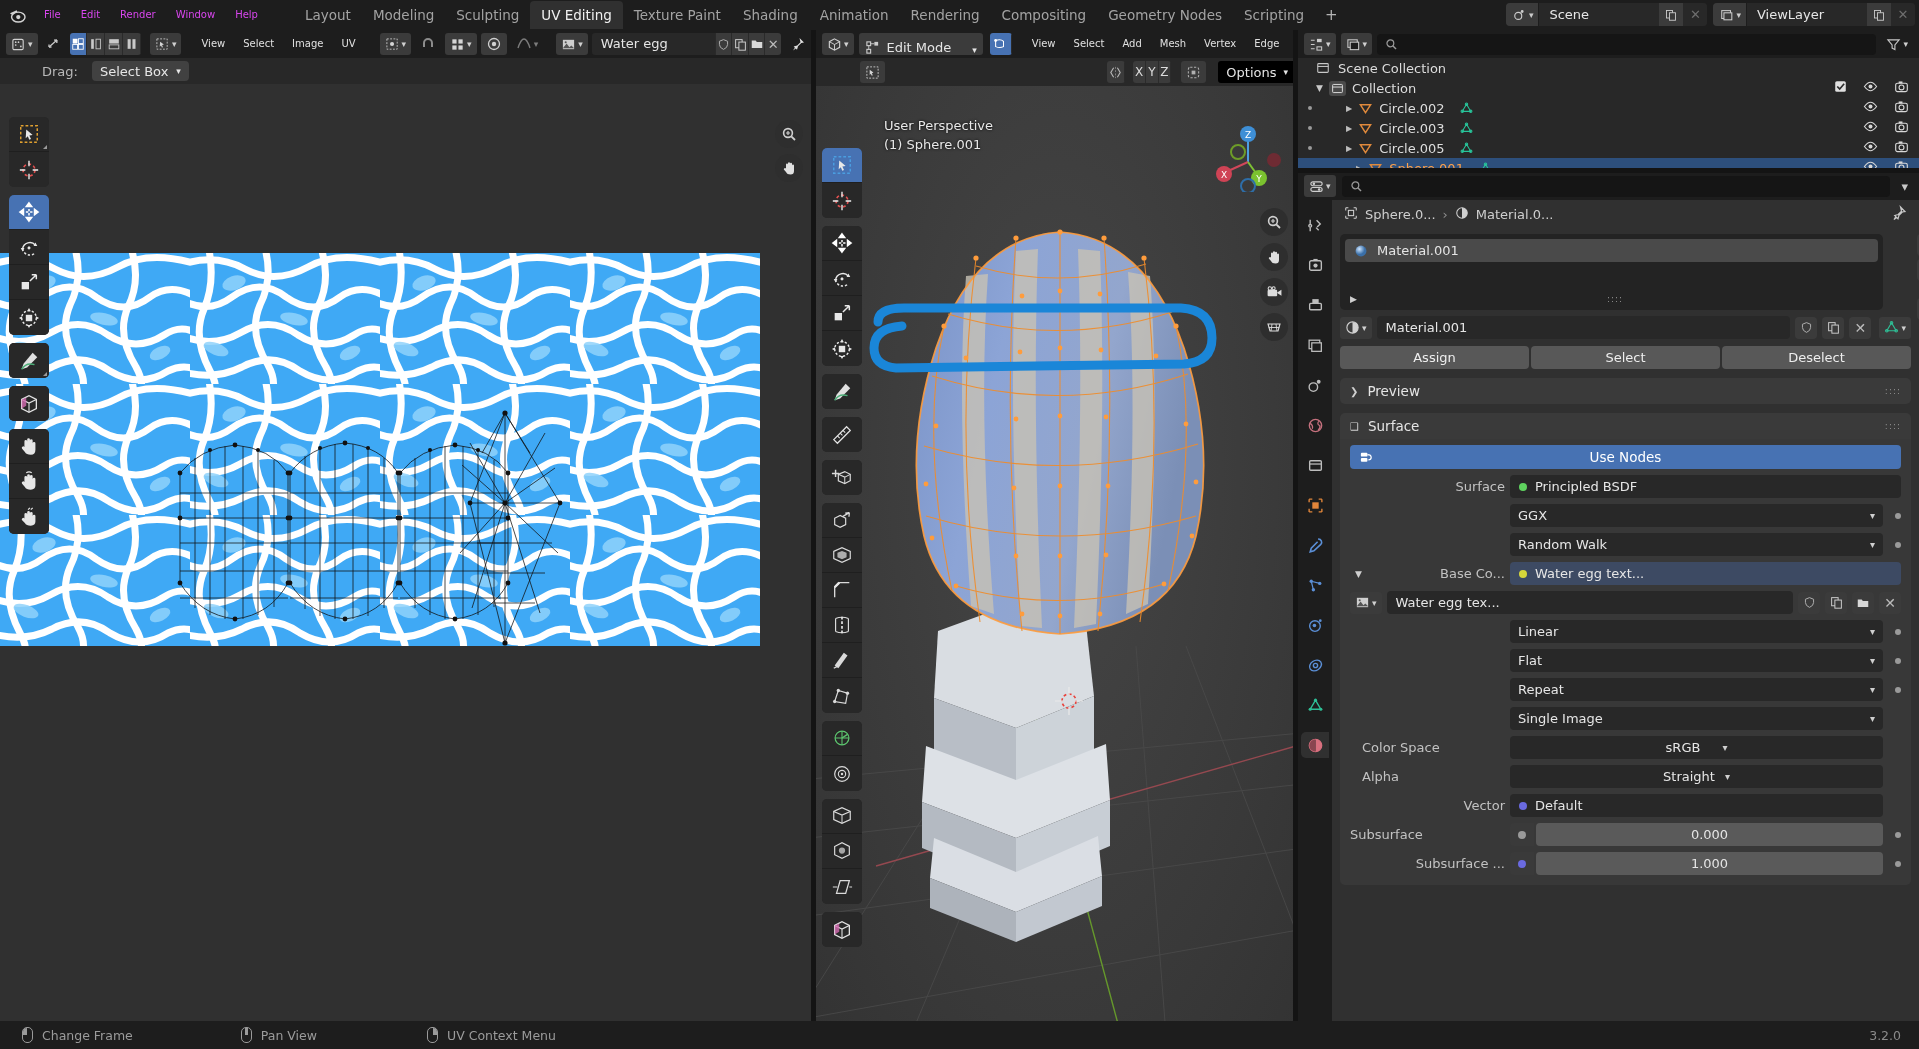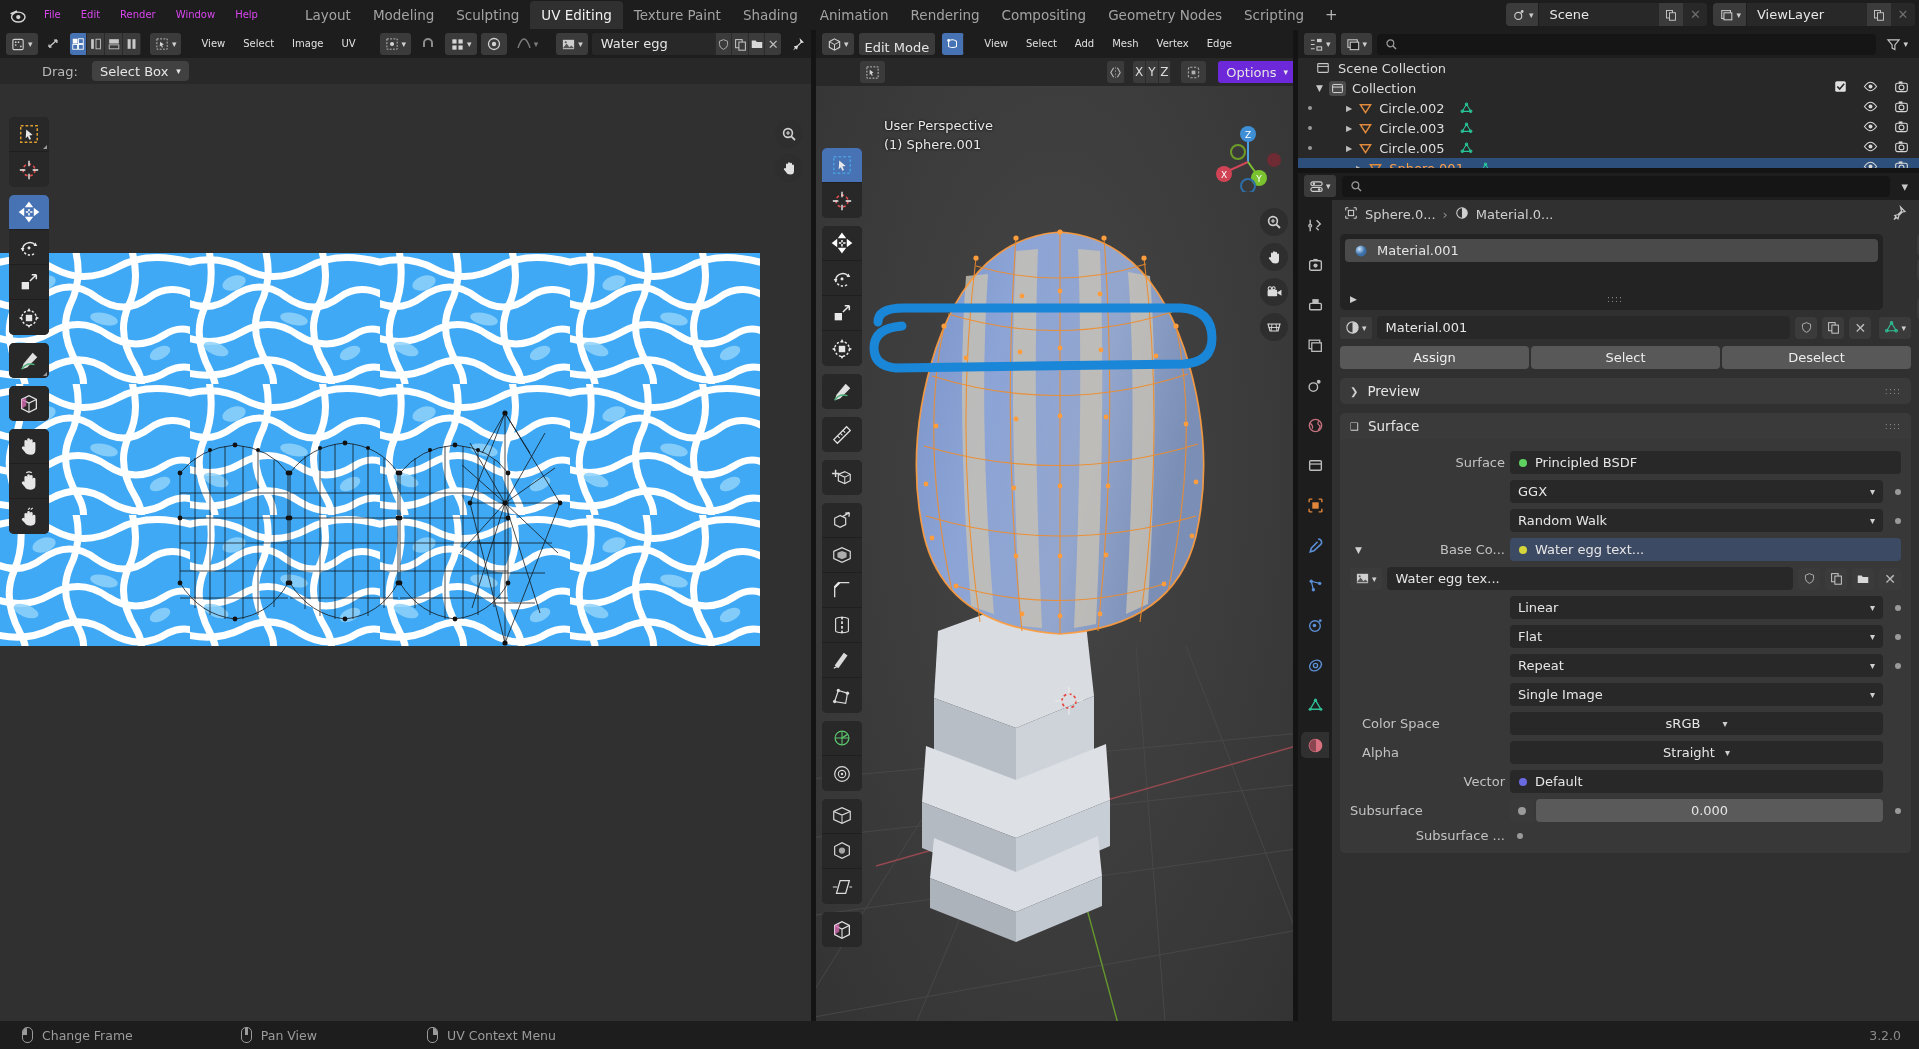--- a/index.html
+++ b/index.html
@@ -87,34 +87,34 @@
 
   .uv-nav { position: absolute; right: 8px; top: 36px; display: flex; flex-direction: column; gap: 6px; z-index: 5;}
   .navbtn { width: 28px; height: 28px; border-radius: 50%; background: #2e2e2e; display:flex;align-items:center;justify-content:center; }
 
   
   .vp-area { position: absolute; left: 816px; top: 30px; width: 480px; height: 1005px; background: #3c3c3c; }
   .vp-header {
     position: absolute; left: 0; top: 0; width: 480px; height: 28px; background: #1d1d1d;
     display: flex; align-items: center; padding-left: 6px; gap: 3px;
   }
-  .mode-field { display: flex; align-items: flex-end; height: 22px; background: #3b3b3b; border-radius: 3px; padding: 0 6px; gap: 7px; flex-direction: column; }
+  .mode-field { display: flex; align-items: flex-end; height: 22px; background: #3b3b3b; border-radius: 3px; padding: 0 6px; gap: 7px; }
   .vp-subheader {
     position: absolute; left: 0; top: 28px; width: 480px; height: 28px; background: #282828;
     display: flex; align-items: center; padding-left: 6px; gap: 4px;
   }
   .vp-canvas { position: absolute; left: 0; top: 56px; width: 480px; height: 949px; overflow: hidden;
      background: radial-gradient(ellipse at 50% 40%, #464646 0%, #393939 70%, #333 100%); }
   .vp-tools { position: absolute; left: 6px; top: 62px; width: 40px; display: flex; flex-direction: column; z-index: 5; }
   .vp-nav { position: absolute; right: 8px; top: 122px; display: flex; flex-direction: column; gap: 7px; z-index: 5;}
   .gizmo { position: absolute; right: 12px; top: 34px; width: 72px; height: 72px; z-index: 5;}
   .vp-overlay-text { position: absolute; left: 68px; top: 30px; font-size: 13px; color: #e8e8e8; line-height: 19px; z-index:4; text-shadow: 0 0 3px #000;}
   .axis-xyz { display: flex; gap: 0; border-radius: 3px; overflow: hidden; }
   .axis-xyz > div { width: 18px; height: 22px; background: #3b3b3b; display:flex;align-items:center;justify-content:center; font-size: 12px; color:#ddd; border-right:1px solid #2b2b2b;}
-  .opt-btn { display:flex; align-items:center; gap:7px; background:#6d28d9; height:22px; border-radius:3px; padding: 8px 8px; font-size:13px;}
+  .opt-btn { display:flex; align-items:center; gap:7px; background:#000000; height:22px; border-radius:3px; padding: 8px 8px; font-size:13px;}
 
   
   .outliner { position: absolute; left: 1298px; top: 30px; width: 621px; height: 142px; background: #282828; }
   .out-header { height: 28px; background: #1d1d1d; display: flex; align-items: center; padding: 0 6px; gap: 5px; }
   .out-search { flex: 1; height: 21px; background: #151515; border-radius: 4px; display: flex; align-items: center; padding: 0 8px; gap: 6px; }
   .out-rows { position: relative; }
   .out-row { display: flex; align-items: center; height: 20px; font-size: 13px; color: #d2d2d2; position: relative; }
   .out-row.sel { background: #2d4f7c; }
   .out-row .nm { color: #ddd; }
   .out-row.sel .nm { color: #ffa14a; }
@@ -1380,20 +1380,30 @@
         </div>
 
         <div class="panel-hdr" style="border-radius:5px 5px 0 0">
           <span style="font-size:10px;color:#d0d0d0">❑</span>
           <span>Surface</span>
           <span style="flex:1"></span>
           <span class="grip">::::</span>
         </div>
 
         <div class="panel-box">
+          <div class="usenodes">
+            <span style="position:absolute;left:9px;display:flex">
+              <svg width="15" height="15" viewBox="0 0 16 16">
+                  <rect x="2" y="3" width="7" height="4" rx="1" fill="#fff"></rect>
+                  <rect x="2" y="8.5" width="7" height="4" rx="1" fill="#fff"></rect>
+                  <path d="M9 5 Q13 5 13 8 Q13 10.5 10 10.5" fill="none" stroke="#fff" stroke-width="1.3"></path>
+                </svg>
+            </span>
+            <span>Use Nodes</span>
+          </div>
 
           <div class="row">
             <span class="lbl" style="width:155px;text-align:right">Surface</span>
             <div class="field" style="flex:1;gap:8px">
               <span class="dot-g"></span>
               <span>Principled BSDF</span>
             </div>
           </div>
 
           <div class="row">
@@ -1518,20 +1528,28 @@
                   <span style="width:8px;height:8px;border-radius:50%;background:#9a9a9a;display:block"></span>
                 </span>
               <div class="numfield" style="flex:1">
                   <span>0.000</span>
                 </div>
             </div>
             <span class="anim-dot" style="margin-left:7px"></span>
           </div>
           <div class="row">
             <span class="lbl" style="width:155px;text-align:right">Subsurface ...</span>
+            <div style="flex:1;display:flex;align-items:center;gap:2px">
+              <span style="width:24px;height:23px;background:#3a3a3a;border-radius:4px 0 0 4px;display:flex;align-items:center;justify-content:center">
+                  <span class="dot-p" style="display:block"></span>
+                </span>
+              <div class="numfield" style="flex:1">
+                  <span>1.000</span>
+                </div>
+            </div>
             <span class="anim-dot" style="margin-left:7px"></span>
           </div>
         </div>
       </div>
     </div>
   </div>
 
   <div class="divider-v" style="left:811px;top:30px;height:1005px"></div>
   <div class="divider-v" style="left:1293px;top:30px;height:1005px"></div>
   <div class="divider-h" style="left:1293px;top:168px;width:626px"></div>

